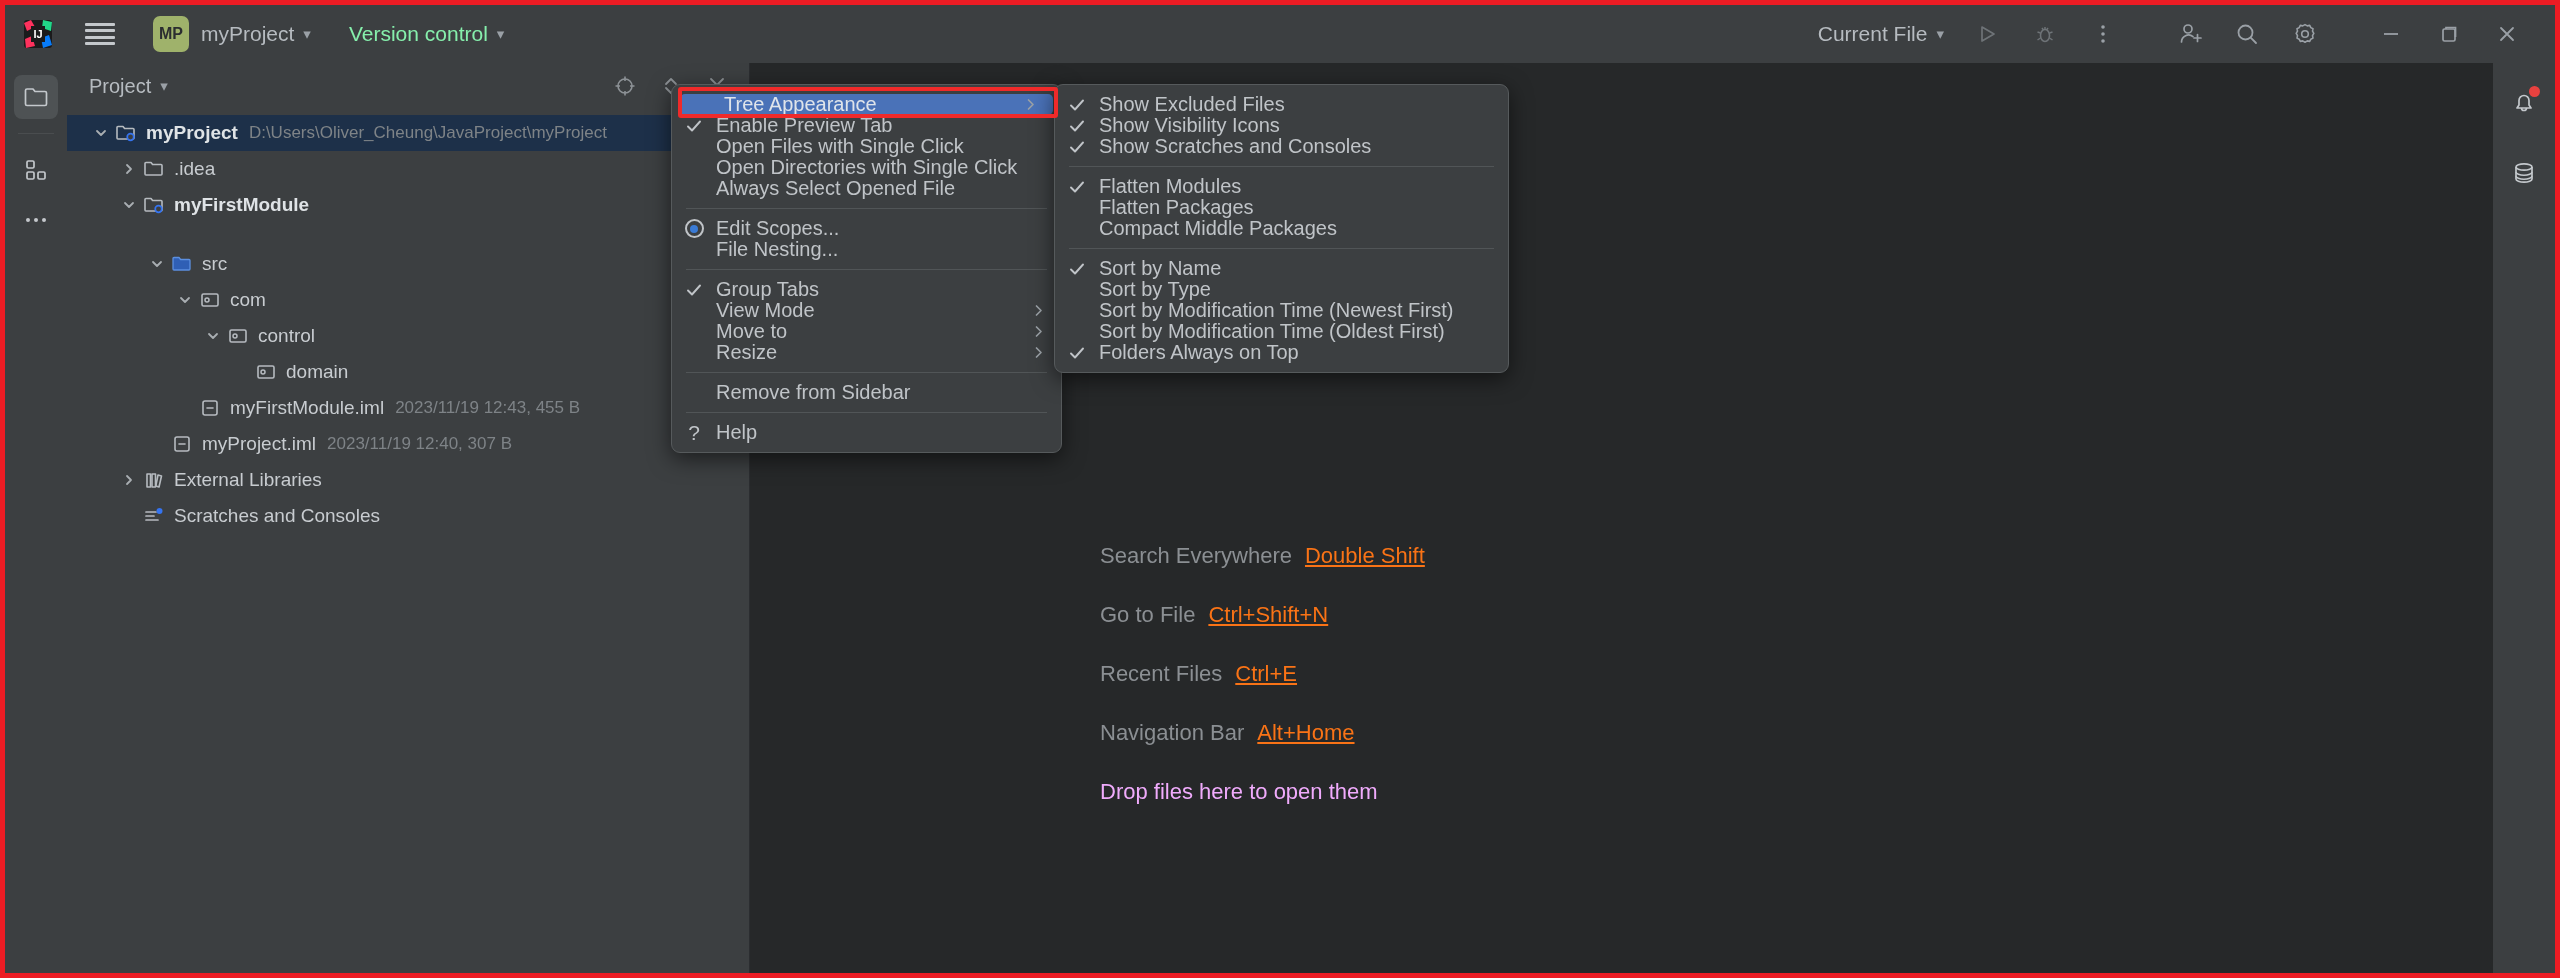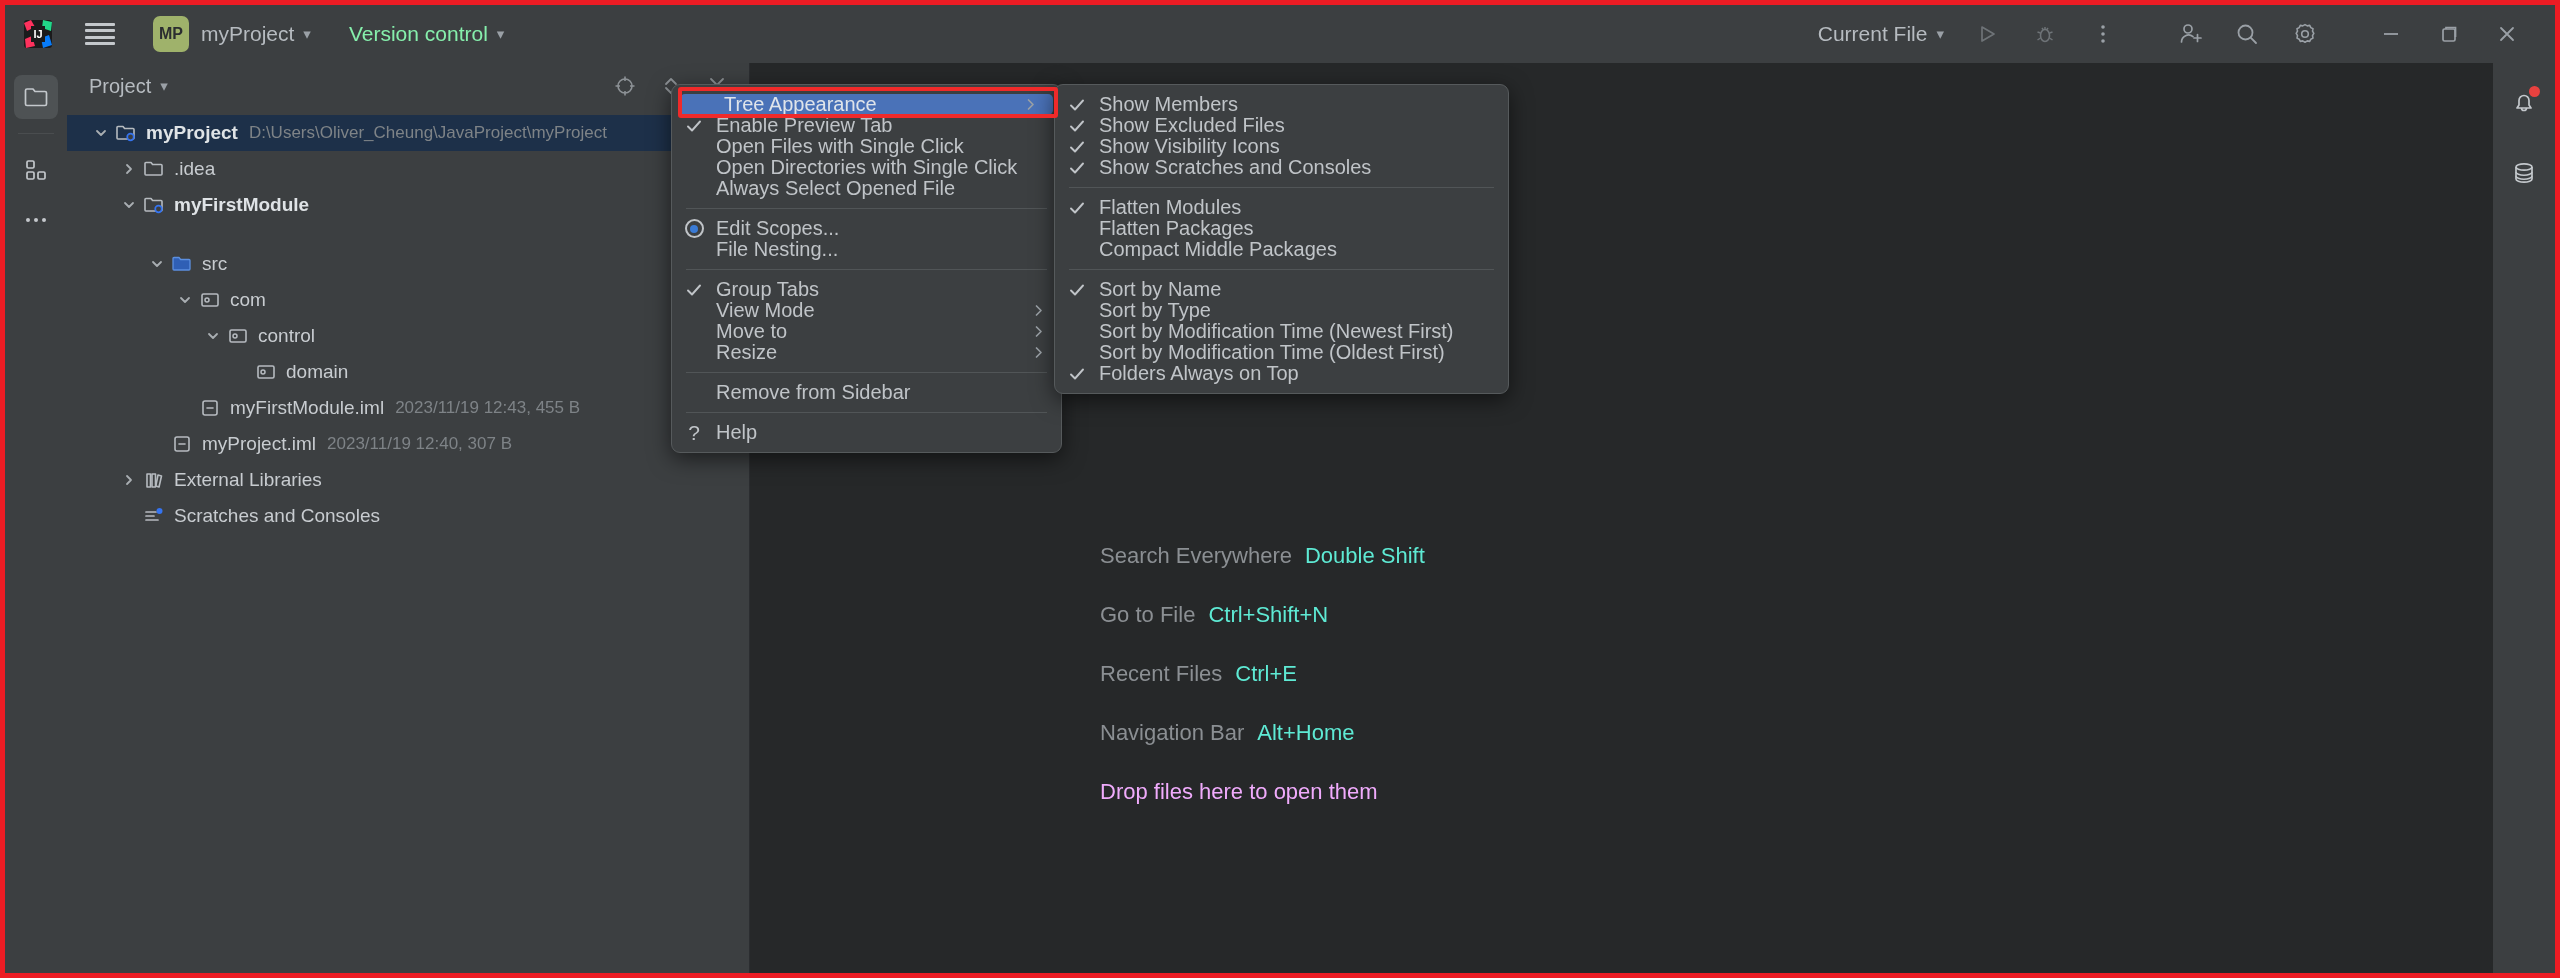--- a/index.html
+++ b/index.html
@@ -84,21 +84,21 @@
   .tmeta { color: #7e8387; font-size: 17px; margin-left: 11px; }
 
   
   .editor {
     position: absolute; left: 745px; top: 58px; right: 62px; bottom: 0;
     background: #262829;
   }
   .hints { position: absolute; left: 350px; top: 480px; }
   .hint { display: flex; align-items: baseline; margin-bottom: 33px; font-size: 22px; }
   .hint-label { color: #8b8f93; }
-  .hint-key { color: #5eead4; margin-left: 13px; }
+  .hint-key { color: #f97316; margin-left: 13px; text-decoration: underline; }
   .hint-plain { color: #f0abfc; font-size: 22px; margin-top: 12px; }
 
   
   .menu {
     position: absolute;
     background: #3c3f41;
     border: 1px solid #565a5c;
     border-radius: 9px;
     padding: 9px 0;
     box-shadow: 0 6px 22px rgba(0,0,0,0.55);
@@ -539,28 +539,20 @@
       </div>
     </div>
 
   <div class="menu" id="menu2">
       <div class="mitem">
         <span class="mcheck">
           <svg width="18" height="18" viewBox="0 0 18 18">
             <path d="M3 9.5 L7 13.5 L15 4.5" fill="none" stroke="currentColor" stroke-width="1.9" stroke-linecap="round" stroke-linejoin="round"></path>
           </svg>
         </span>
-        <span class="mlabel">Show Members</span>
-      </div>
-      <div class="mitem">
-        <span class="mcheck">
-          <svg width="18" height="18" viewBox="0 0 18 18">
-            <path d="M3 9.5 L7 13.5 L15 4.5" fill="none" stroke="currentColor" stroke-width="1.9" stroke-linecap="round" stroke-linejoin="round"></path>
-          </svg>
-        </span>
         <span class="mlabel">Show Excluded Files</span>
       </div>
       <div class="mitem">
         <span class="mcheck">
           <svg width="18" height="18" viewBox="0 0 18 18">
             <path d="M3 9.5 L7 13.5 L15 4.5" fill="none" stroke="currentColor" stroke-width="1.9" stroke-linecap="round" stroke-linejoin="round"></path>
           </svg>
         </span>
         <span class="mlabel">Show Visibility Icons</span>
       </div>

